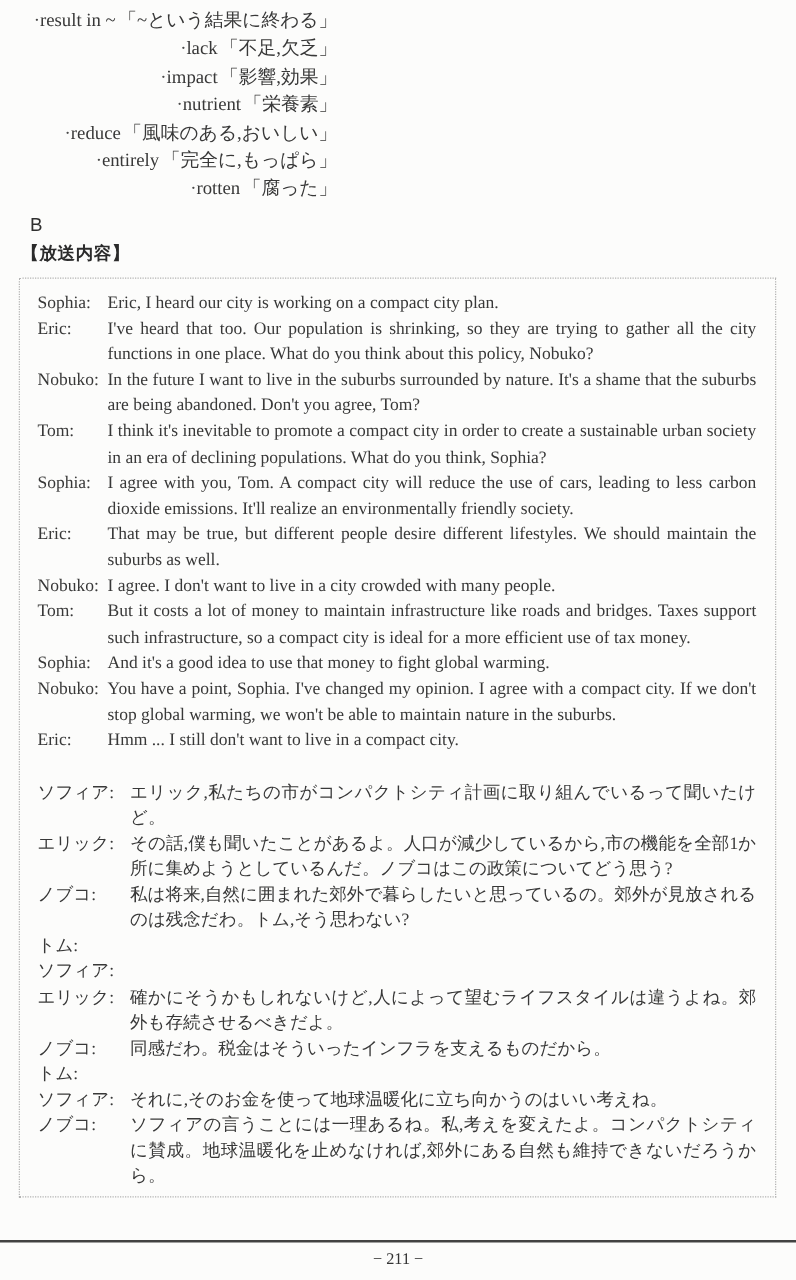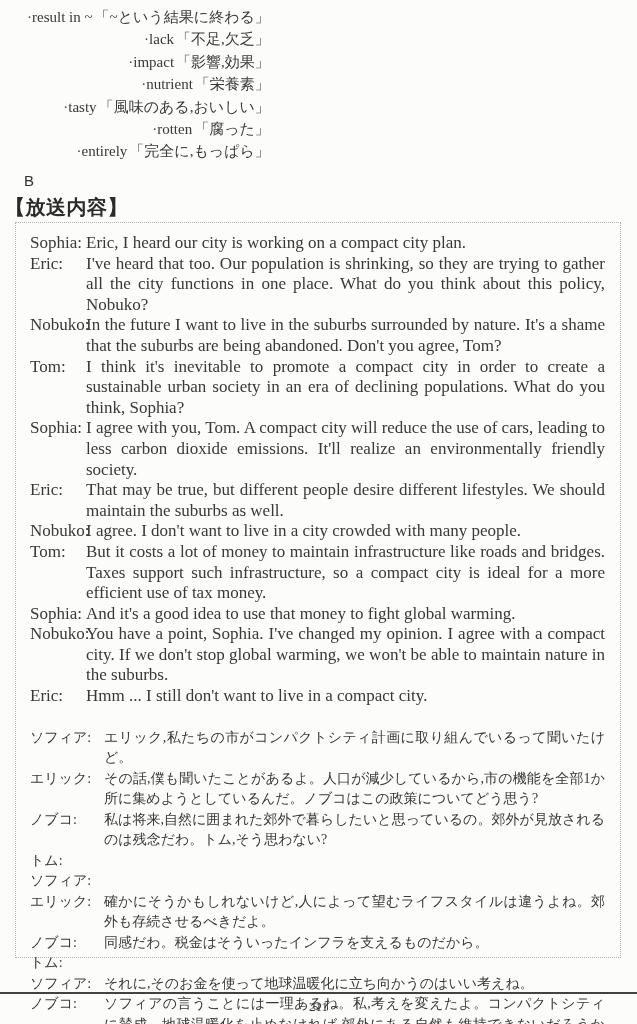--- a/index.html
+++ b/index.html
@@ -15,37 +15,37 @@
   .sans { font-family: "Liberation Sans", "DejaVu Sans", sans-serif; }
 
   
   .vocab { position: absolute; left: 22px; top: 6px; font-size: 15px; text-align: right; }
   .vline { line-height: 22.4px; white-space: nowrap; }
   .bullet { display: inline-block; width: 10px; color: #4a4a4a; }
   .meaning { margin-left: 2px; }
 
   
   .sec-label { position: absolute; left: 24px; top: 172px; font-size: 15px; color: #2f2f2f; }
-  .sec-heading { position: absolute; left: 5px; top: 194px; font-size: 20px; font-weight: bold; color: #2b2b2b; letter-spacing: 0.5px; }
+  .sec-heading { position: absolute; left: 17px; top: 194px; font-size: 14px; font-weight: bold; color: #2b2b2b; letter-spacing: 0.5px; }
 
   
   .dialogue-box {
     position: absolute;
     left: 15px; top: 222px;
     width: 606px; height: 736px;
     box-sizing: border-box;
     border: 1px dotted #b3b3b3;
     padding: 9px 15px 0 14px;
     background: transparent;
   }
   .row { display: flex; align-items: flex-start; }
   .spk { flex: none; white-space: nowrap; }
   .txt { flex: 1; text-align: justify; }
 
-  .en-block { font-size: 17px; line-height: 20.6px; margin-top: 1px; }
+  .en-block { font-size: 14px; line-height: 20.6px; margin-top: 1px; }
   .en-block .spk { width: 56px; }
 
   .ja-block { font-size: 14px; line-height: 20.5px; margin-top: 21px; }
   .ja-block .spk { width: 74px; }
 
   
   .footer-rule { position: absolute; left: 0; top: 992px; width: 637px; height: 0; border-top: 2px solid #424242; }
   .page-number { position: absolute; left: 0; top: 999px; width: 100%; text-align: center; font-size: 13px; color: #333; }
 </style>
 </head>
@@ -60,27 +60,27 @@
     <div class="vline">
       <span class="bullet">·</span><span>lack</span><span class="meaning">「不足,欠乏」</span>
     </div>
     <div class="vline">
       <span class="bullet">·</span><span>impact</span><span class="meaning">「影響,効果」</span>
     </div>
     <div class="vline">
       <span class="bullet">·</span><span>nutrient</span><span class="meaning">「栄養素」</span>
     </div>
     <div class="vline">
-      <span class="bullet">·</span><span>tasty</span><span class="meaning">「風味のある,おいしい」</span>
+      <span class="bullet">·</span><span>reduce</span><span class="meaning">「風味のある,おいしい」</span>
+    </div>
+    <div class="vline">
+      <span class="bullet">·</span><span>entirely</span><span class="meaning">「完全に,もっぱら」</span>
     </div>
     <div class="vline">
       <span class="bullet">·</span><span>rotten</span><span class="meaning">「腐った」</span>
-    </div>
-    <div class="vline">
-      <span class="bullet">·</span><span>entirely</span><span class="meaning">「完全に,もっぱら」</span>
     </div>
   </div>
 
   <div class="sec-label sans">B</div>
   <div class="sec-heading sans">【放送内容】</div>
 
   <div class="dialogue-box">
 
     <div class="en-block">
       <div class="row">

